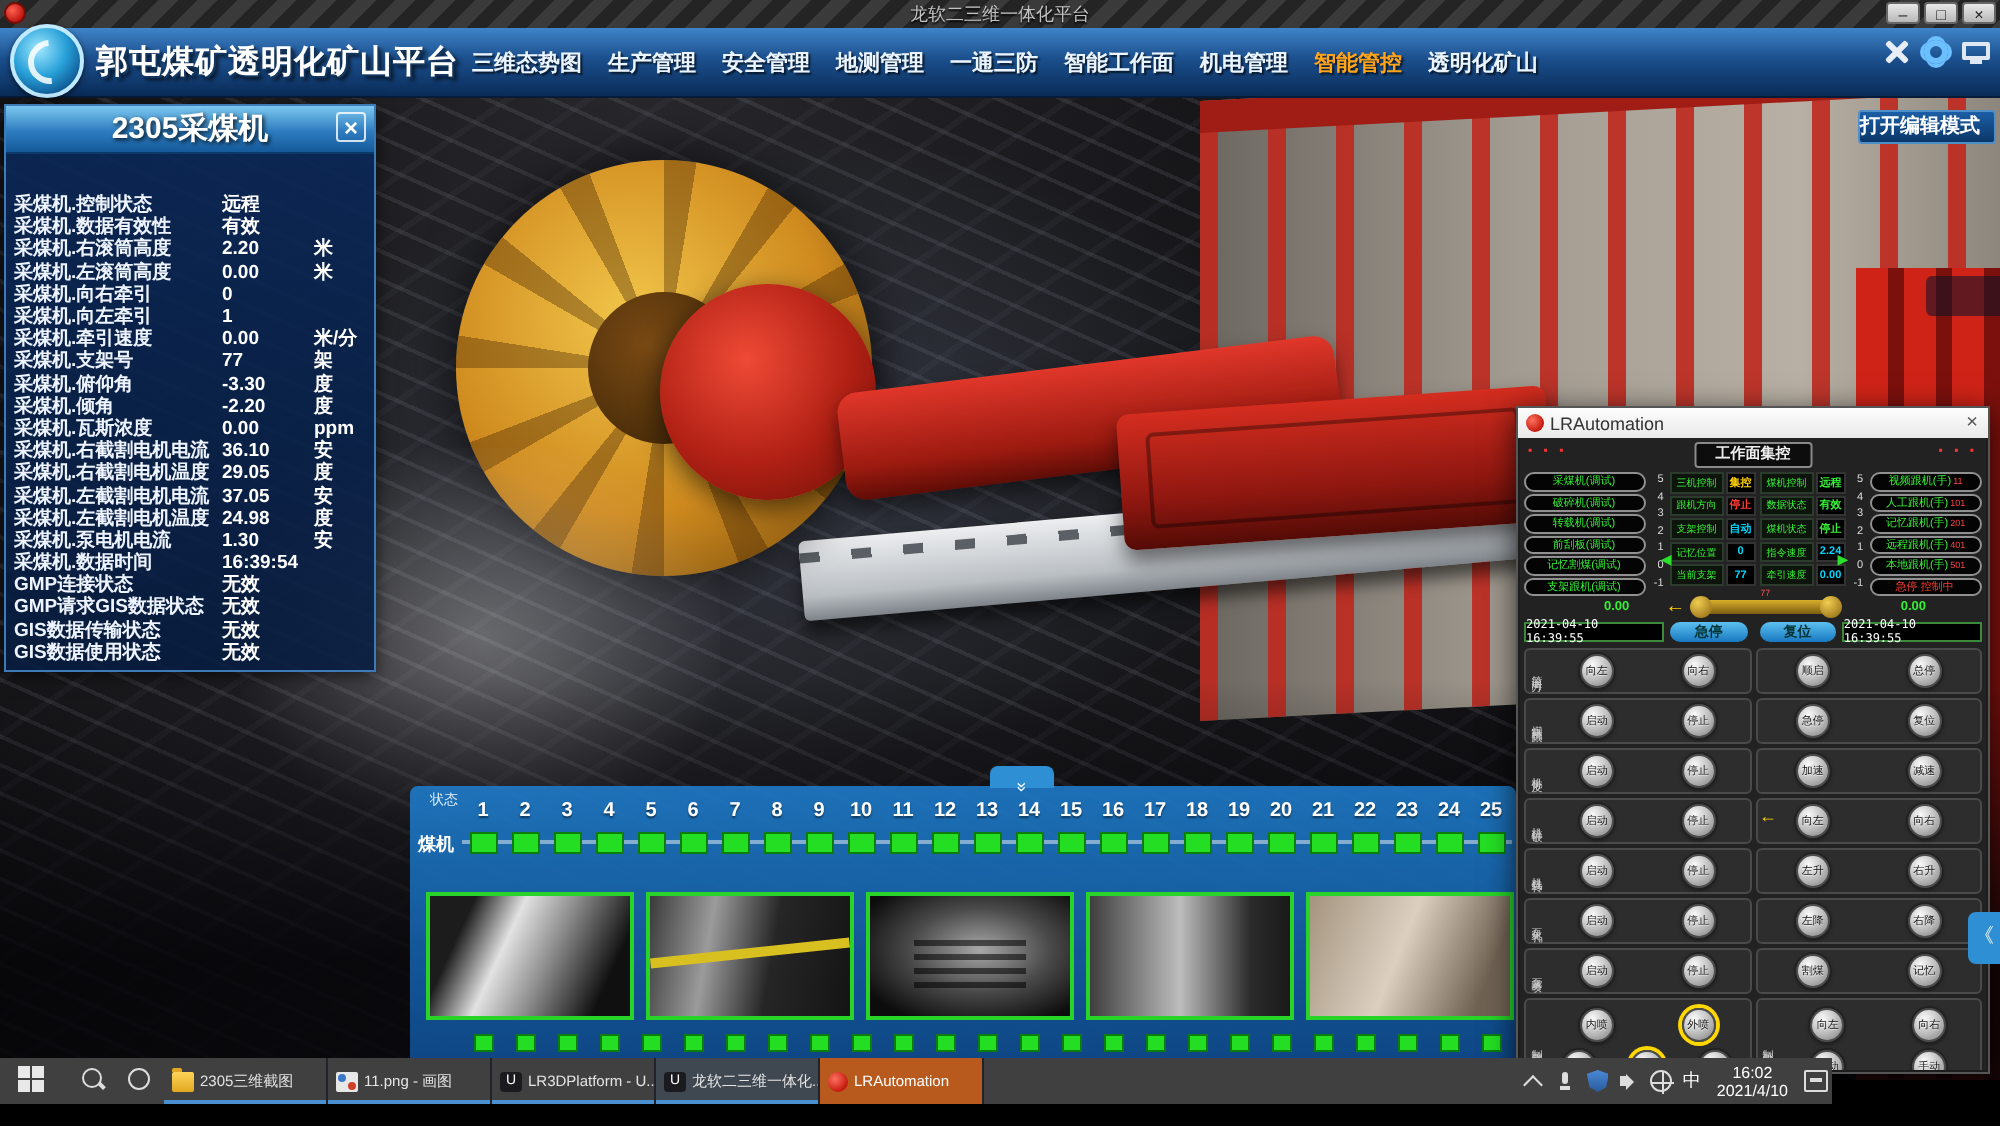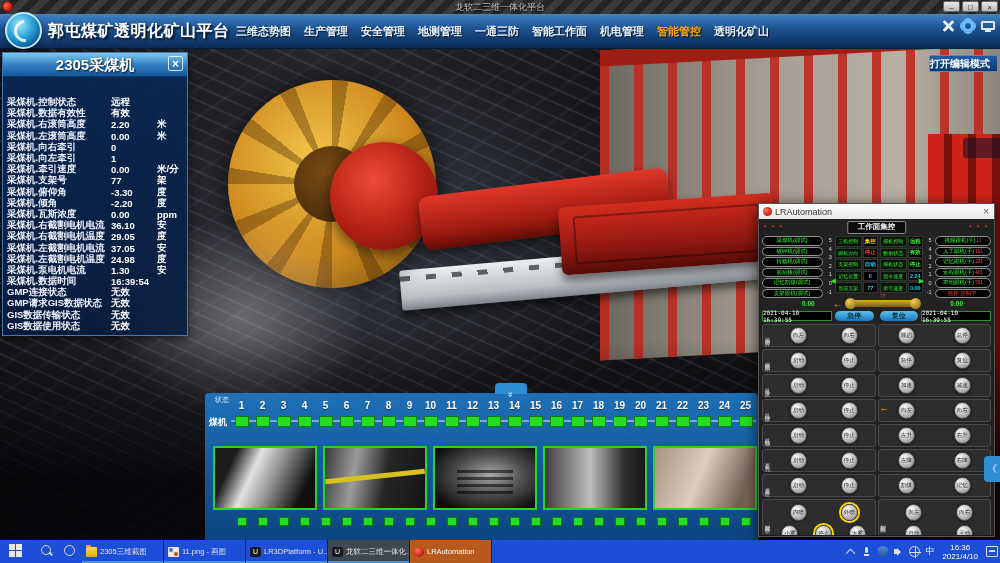--- a/index.html
+++ b/index.html
@@ -186,21 +186,21 @@
   .btnzone{flex:1;display:flex;justify-content:space-around;align-items:center;}
   .tallzone{flex:1;display:flex;flex-direction:column;justify-content:space-around;height:100%;padding:2px 0;box-sizing:border-box;}
   .tallrow{display:flex;justify-content:space-around;align-items:center;}
   .rb{width:17px;height:17px;border-radius:50%;border:1px solid #4c4c4c;box-sizing:border-box;
     background:radial-gradient(circle at 35% 28%,#fafafa,#b9b9b9 55%,#7e7e7e);
     font-size:5.5px;color:#151515;display:flex;align-items:center;justify-content:center;
     box-shadow:0 0 0 1px #222,0 1px 2px rgba(0,0,0,.6);text-shadow:0 .5px 0 rgba(255,255,255,.6);}
   .rb.ring{box-shadow:0 0 0 2px #ffd700,0 1px 2px rgba(0,0,0,.6);}
   .rowarrow{position:absolute;left:1px;top:4px;color:#ffd000;font-size:9px;font-weight:bold;line-height:9px;}
   
-  #taskbar{position:absolute;left:0;top:540px;width:1000px;height:23px;background:#1d4ed8;z-index:80;}
+  #taskbar{position:absolute;left:0;top:529px;width:916px;height:23px;background:#404040;z-index:80;}
   .tb-ico{position:absolute;top:4px;}
   #tb-start{left:9px;width:13px;height:13px;display:grid;grid-template-columns:6px 6px;gap:1px;}
   #tb-start i{background:#e8e8e8;width:6px;height:6px;}
   #tb-search{left:40px;width:13px;height:13px;}
   #tb-search::before{content:"";position:absolute;left:1px;top:1px;width:8px;height:8px;border:1.5px solid #ddd;border-radius:50%;}
   #tb-search::after{content:"";position:absolute;left:9px;top:9px;width:4px;height:1.5px;background:#ddd;transform:rotate(45deg);}
   #tb-taskview{left:64px;width:11px;height:11px;border:1.5px solid #ddd;border-radius:50%;box-sizing:border-box;top:5px;}
   #tb-apps{position:absolute;left:82px;top:0;display:flex;height:23px;}
   .task{width:82px;height:23px;display:flex;align-items:center;gap:3px;padding:0 4px;box-sizing:border-box;
     border-right:1px solid #20242a;font-size:7.5px;color:#e4e4e4;white-space:nowrap;overflow:hidden;
@@ -1049,20 +1049,20 @@
 
     </div>
     <div id="tb-tray">
       <span class="trayico tr-chev"></span>
       <span class="trayico tr-mic"></span>
       <span class="trayico tr-shield"></span>
       <span class="trayico tr-spk"></span>
       <span class="trayico tr-globe"></span>
       <span class="tr-lang">中</span>
       <div id="tb-clock">
-        <div>16:36</div>
+        <div>16:02</div>
         <div>2021/4/10</div>
       </div>
       <span class="trayico tr-board"></span>
     </div>
   </div>
 
 </div>
 
 </body></html>

